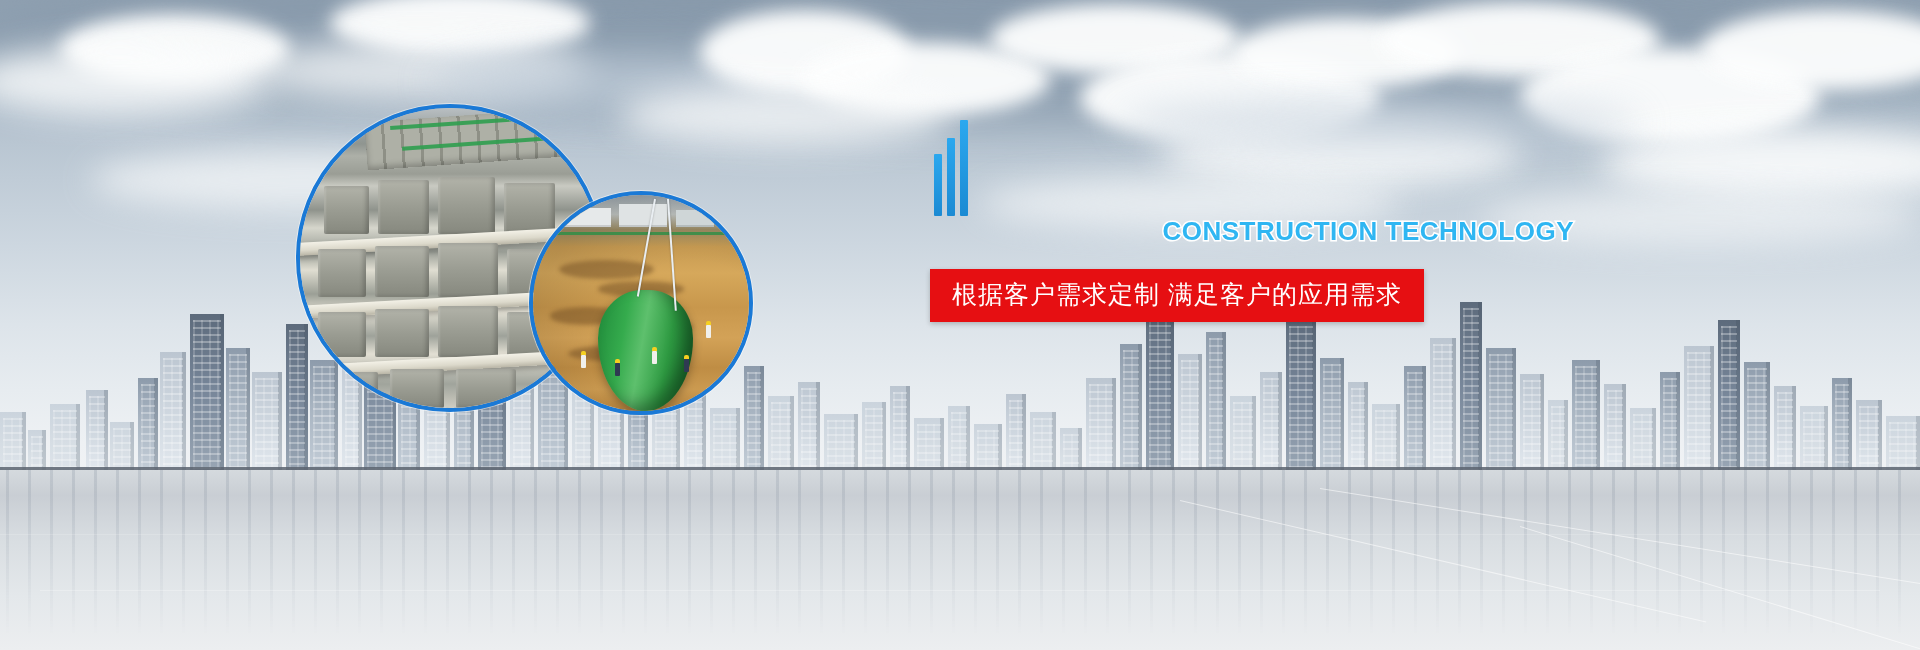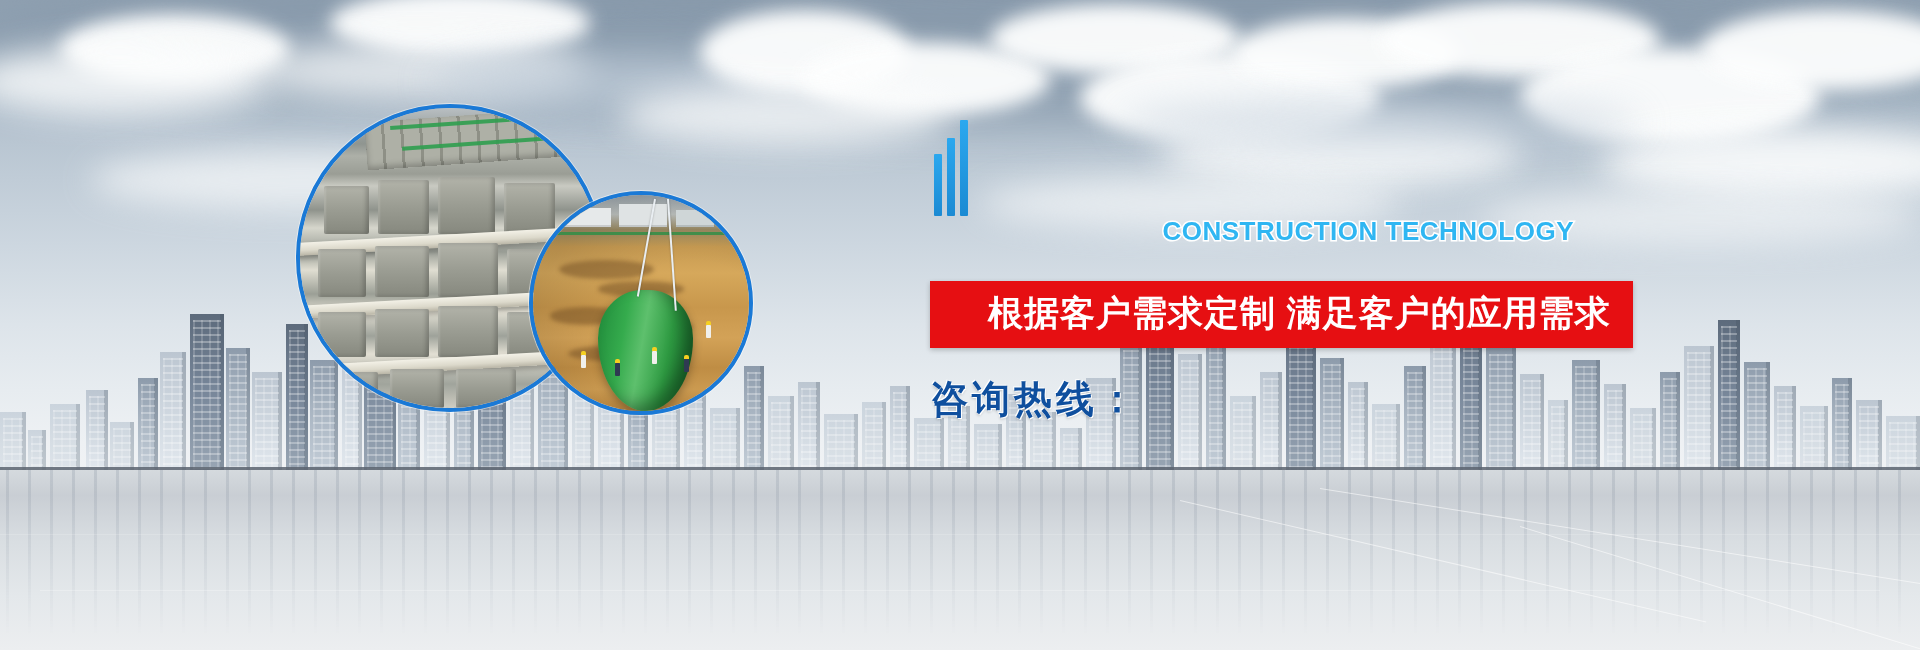--- a/index.html
+++ b/index.html
@@ -86,27 +86,27 @@
   .t-light{color:#2ba8ef;
     -webkit-text-stroke:4px #ffffff;paint-order:stroke fill;
     text-shadow:0 2px 3px rgba(0,0,0,.22);}
   .title-row{display:flex;align-items:flex-end;gap:0;}
   .bars{display:flex;align-items:flex-end;gap:5px;margin-left:4px;padding-bottom:6px;}
   .bars i{display:block;width:8px;background:linear-gradient(to bottom,#2ba8ef,#1b8ad3);border-radius:1px;}
   .bars i:nth-child(1){height:62px;}
   .bars i:nth-child(2){height:78px;}
   .bars i:nth-child(3){height:96px;}
 
-  .eng{margin:-6px 0 12px 0;font-size:26px;font-weight:bold;letter-spacing:.5px;
+  .eng{margin:-6px 0 0 0;font-size:26px;font-weight:bold;letter-spacing:.5px;
     color:#2fb6f2;white-space:nowrap;text-align:right;padding-right:36px;
     -webkit-text-stroke:3px #ffffff;paint-order:stroke fill;}
 
   .redbar{margin-top:22px;display:inline-block;background:#e60f12;
     padding:9px 22px 11px 22px;box-shadow:0 2px 5px rgba(0,0,0,.22);}
-  .redbar span{color:#fff;font-size:35px;font-weight:bold;letter-spacing:1px;white-space:nowrap;margin-left:36px;}
+  .redbar span{color:#fff;font-size:25px;font-weight:normal;letter-spacing:1px;white-space:nowrap;}
 
   .tagline{margin-top:24px;font-size:29px;font-weight:bold;color:#21262c;letter-spacing:7px;white-space:nowrap;
     text-shadow:0 1px 2px rgba(255,255,255,.75);padding-left:26px;}
 
   .hotline{margin-top:26px;display:flex;align-items:center;white-space:nowrap;}
   .hot-label{font-size:38px;font-weight:bold;color:#0f4f9e;letter-spacing:4px;
     text-shadow:1px 1px 0 #fff,-1px -1px 0 #fff,0 2px 3px rgba(0,0,0,.18);}
   .hot-num{font-size:40px;font-weight:bold;letter-spacing:5px;color:#19b4f0;
     -webkit-text-stroke:3px #ffffff;paint-order:stroke fill;
     text-shadow:0 2px 3px rgba(0,0,0,.18);margin-left:6px;
@@ -294,17 +294,16 @@
     </div>
 
     <div class="eng">CONSTRUCTION TECHNOLOGY</div>
 
     <div class="redbar">
       <span>根据客户需求定制 满足客户的应用需求</span>
     </div>
 
 
     <div class="hotline">
-      <span class="hot-label">咨询热线：</span>
     </div>
 
   </div>
 </div>
 
 </body></html>

